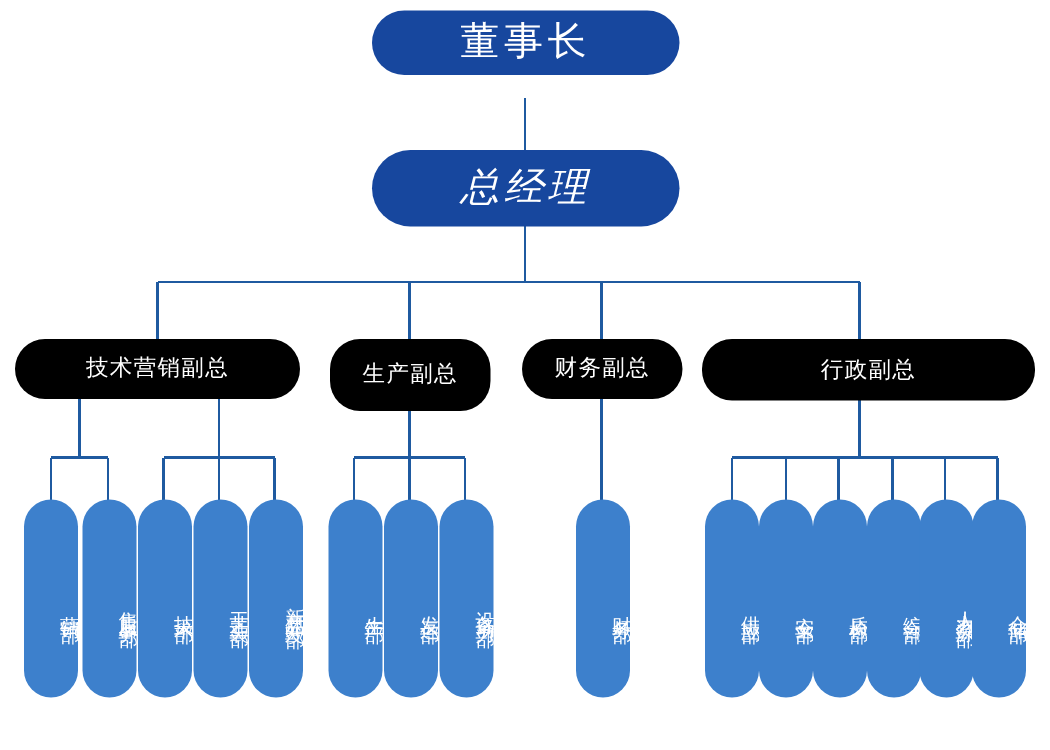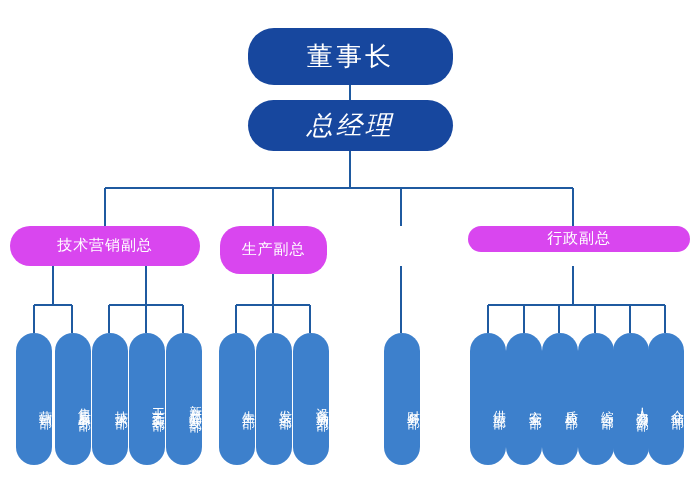--- a/index.html
+++ b/index.html
@@ -32,21 +32,21 @@
     line-height: 1.15;
     letter-spacing: 0.04em;
   }
   .node.top {
     background: #17479E;
     border-radius: 26px;
     font-size: 26px;
     letter-spacing: 0.12em;
   }
   .node.vp {
-    background: #d946ef;
+    background: #000000;
     border-radius: 20px;
     font-size: 15px;
     letter-spacing: 0.06em;
   }
   .node.leaf {
     background: #3D80CC;
     border-radius: 18px;
     font-size: 13px;
     writing-mode: vertical-rl;
     text-orientation: upright;
@@ -105,30 +105,31 @@
       <line x1="488" y1="305" x2="665" y2="305"></line>
       <line x1="488" y1="305" x2="488" y2="333"></line>
       <line x1="524" y1="305" x2="524" y2="333"></line>
       <line x1="559" y1="305" x2="559" y2="333"></line>
       <line x1="595" y1="305" x2="595" y2="333"></line>
       <line x1="630" y1="305" x2="630" y2="333"></line>
       <line x1="665" y1="305" x2="665" y2="333"></line>
     </g>
   </svg>
 
-  <div class="node top" style="left:248px; top:28px; width:205px; height:57px;">董事长</div>
+  <div class="node top" style="left:248px; top:7px; width:205px; height:43px;">董事长</div>
 
   <div class="node top" style="left:248px; top:100px; width:205px; height:51px;font-style:italic;">总经理</div>
 
   <div class="node vp" style="left:10px; top:226px; width:190px; height:40px;">技术营销副总</div>
 
   <div class="node vp" style="left:220px; top:226px; width:107px; height:48px;">生产副总</div>
 
+  <div class="node vp" style="left:348px; top:226px; width:107px; height:40px;">财务副总</div>
 
-  <div class="node vp" style="left:468px; top:226px; width:222px; height:26px;">行政副总</div>
+  <div class="node vp" style="left:468px; top:226px; width:222px; height:41px;">行政副总</div>
 
   <div class="node leaf" style="left:16px; top:333px; width:36px; height:132px;">营销部</div>
 
   <div class="node leaf" style="left:55px; top:333px; width:36px; height:132px;">售后服务部</div>
 
   <div class="node leaf" style="left:92px; top:333px; width:36px; height:132px;">技术部</div>
 
   <div class="node leaf" style="left:129px; top:333px; width:36px; height:132px;">工艺工装部</div>
 
   <div class="node leaf" style="left:166px; top:333px; width:36px; height:132px;">新产品开发部</div>

